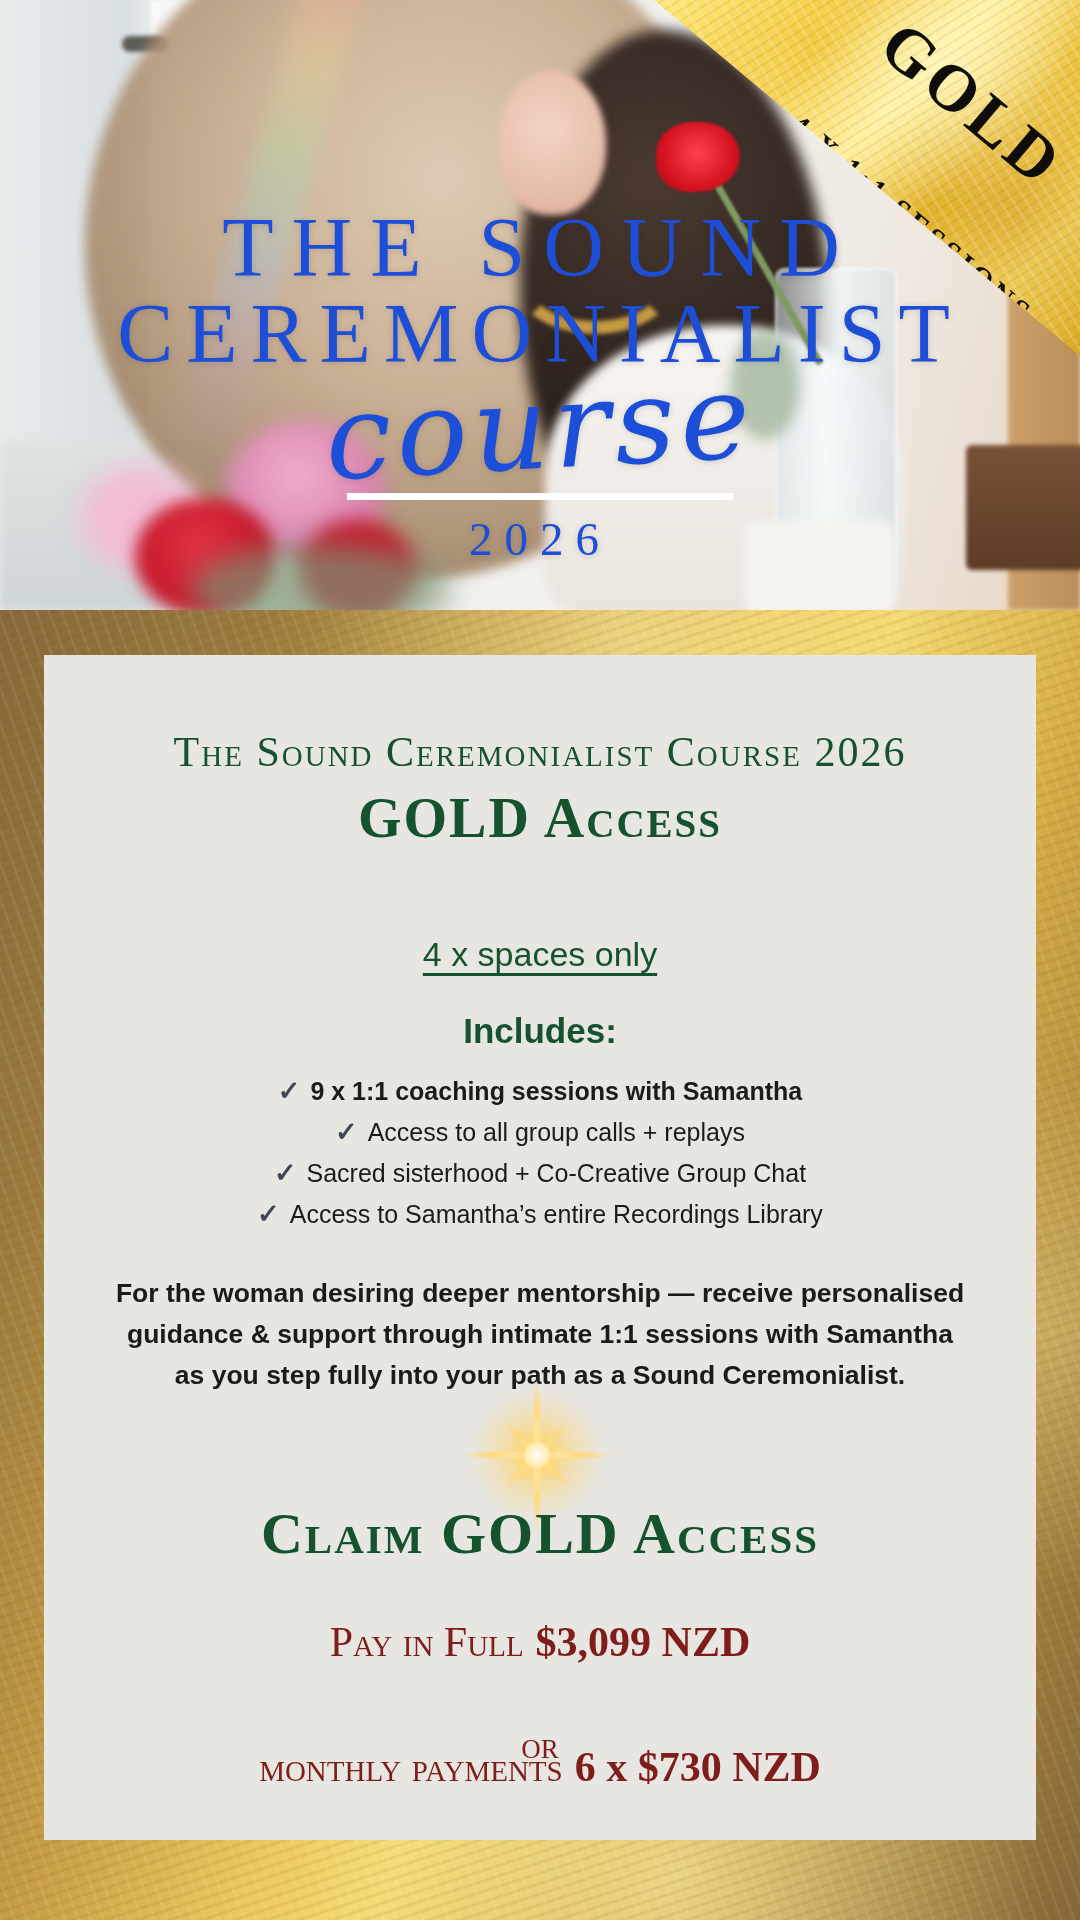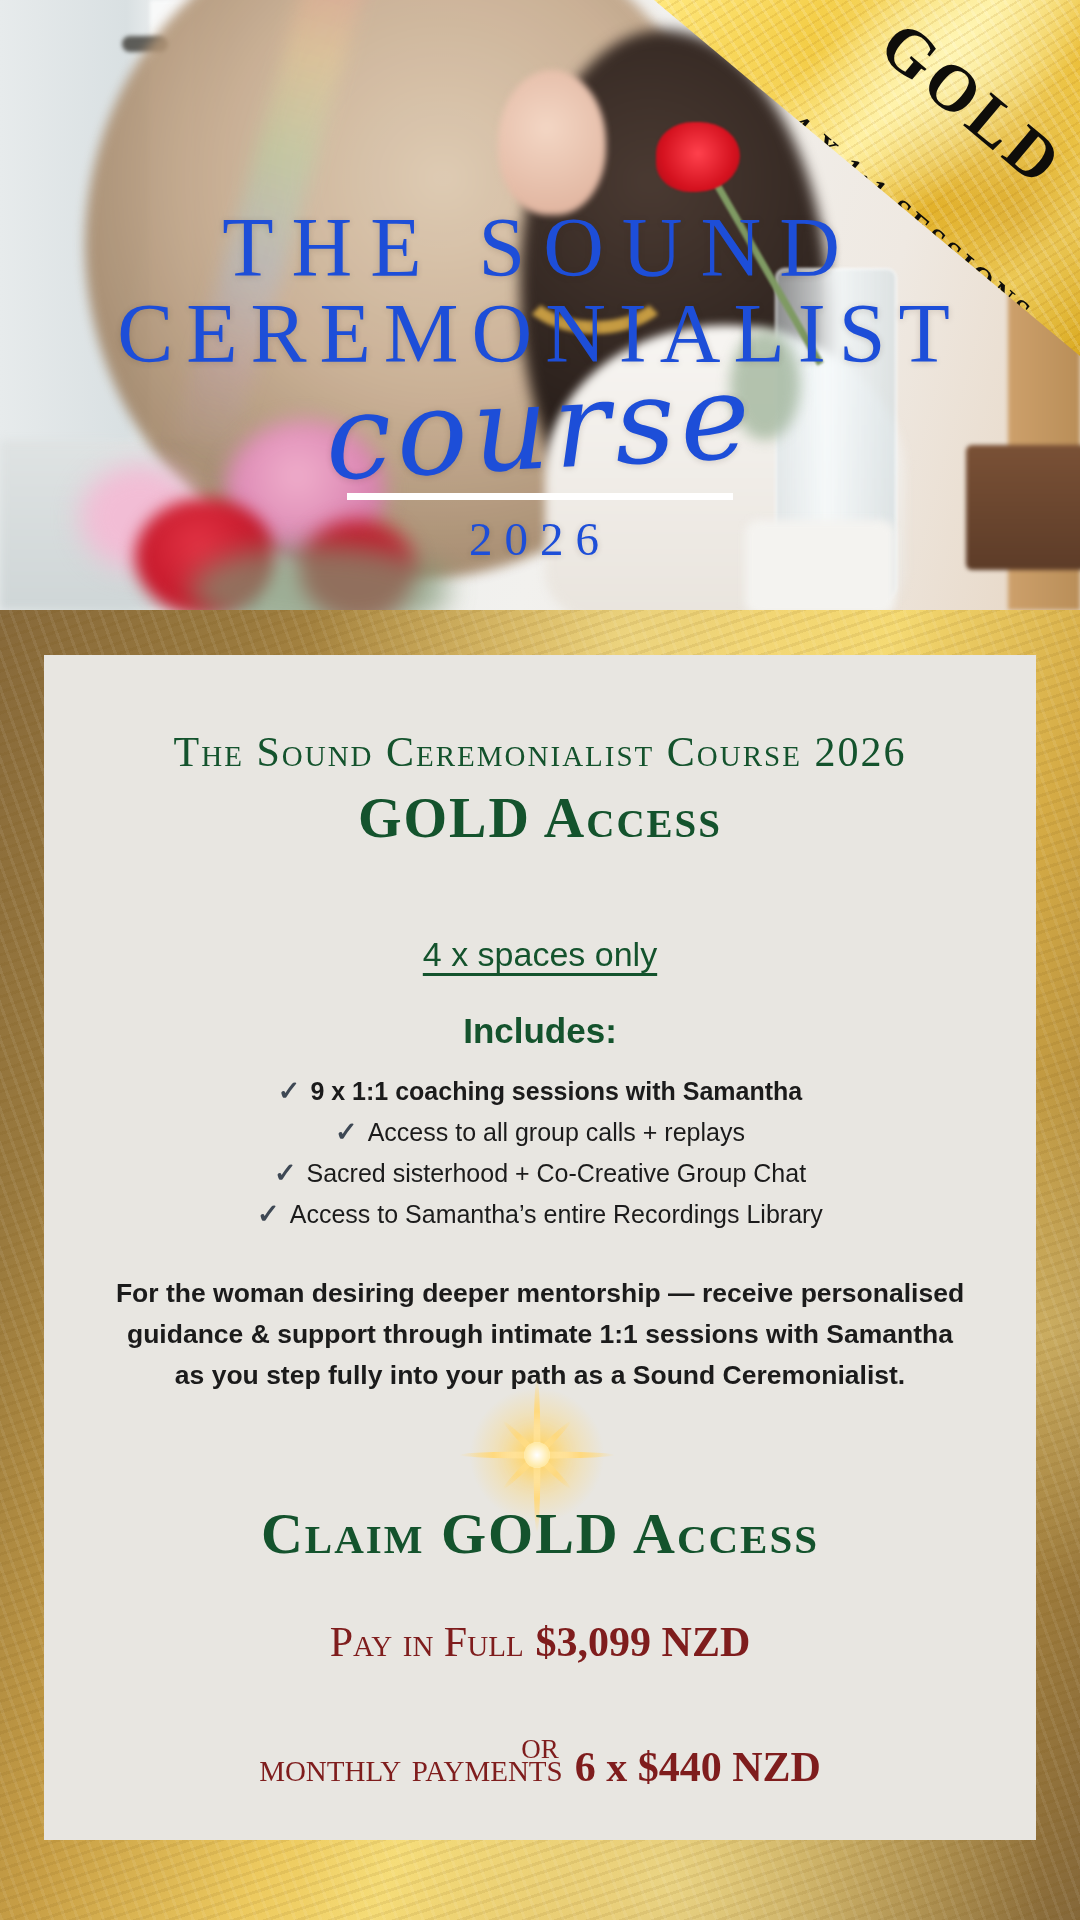--- a/index.html
+++ b/index.html
@@ -213,18 +213,18 @@
 
       <div class="price-line price-full serif">
         <span class="sc price-label">Pay in Full</span><span class="price-strong">$3,099 NZD</span>
       </div>
 
       <div class="price-line price-or serif">
         <span class="sc">or</span>
       </div>
 
       <div class="price-line price-monthly serif">
-        <span class="sc price-label">monthly payments</span><span class="price-strong">6 x $440 NZD</span>
+        <span class="sc price-label">monthly payments</span><span class="price-strong">6 x $730 NZD</span>
       </div>
     </div>
   </section>
 
 </div>
 
 </body></html>

